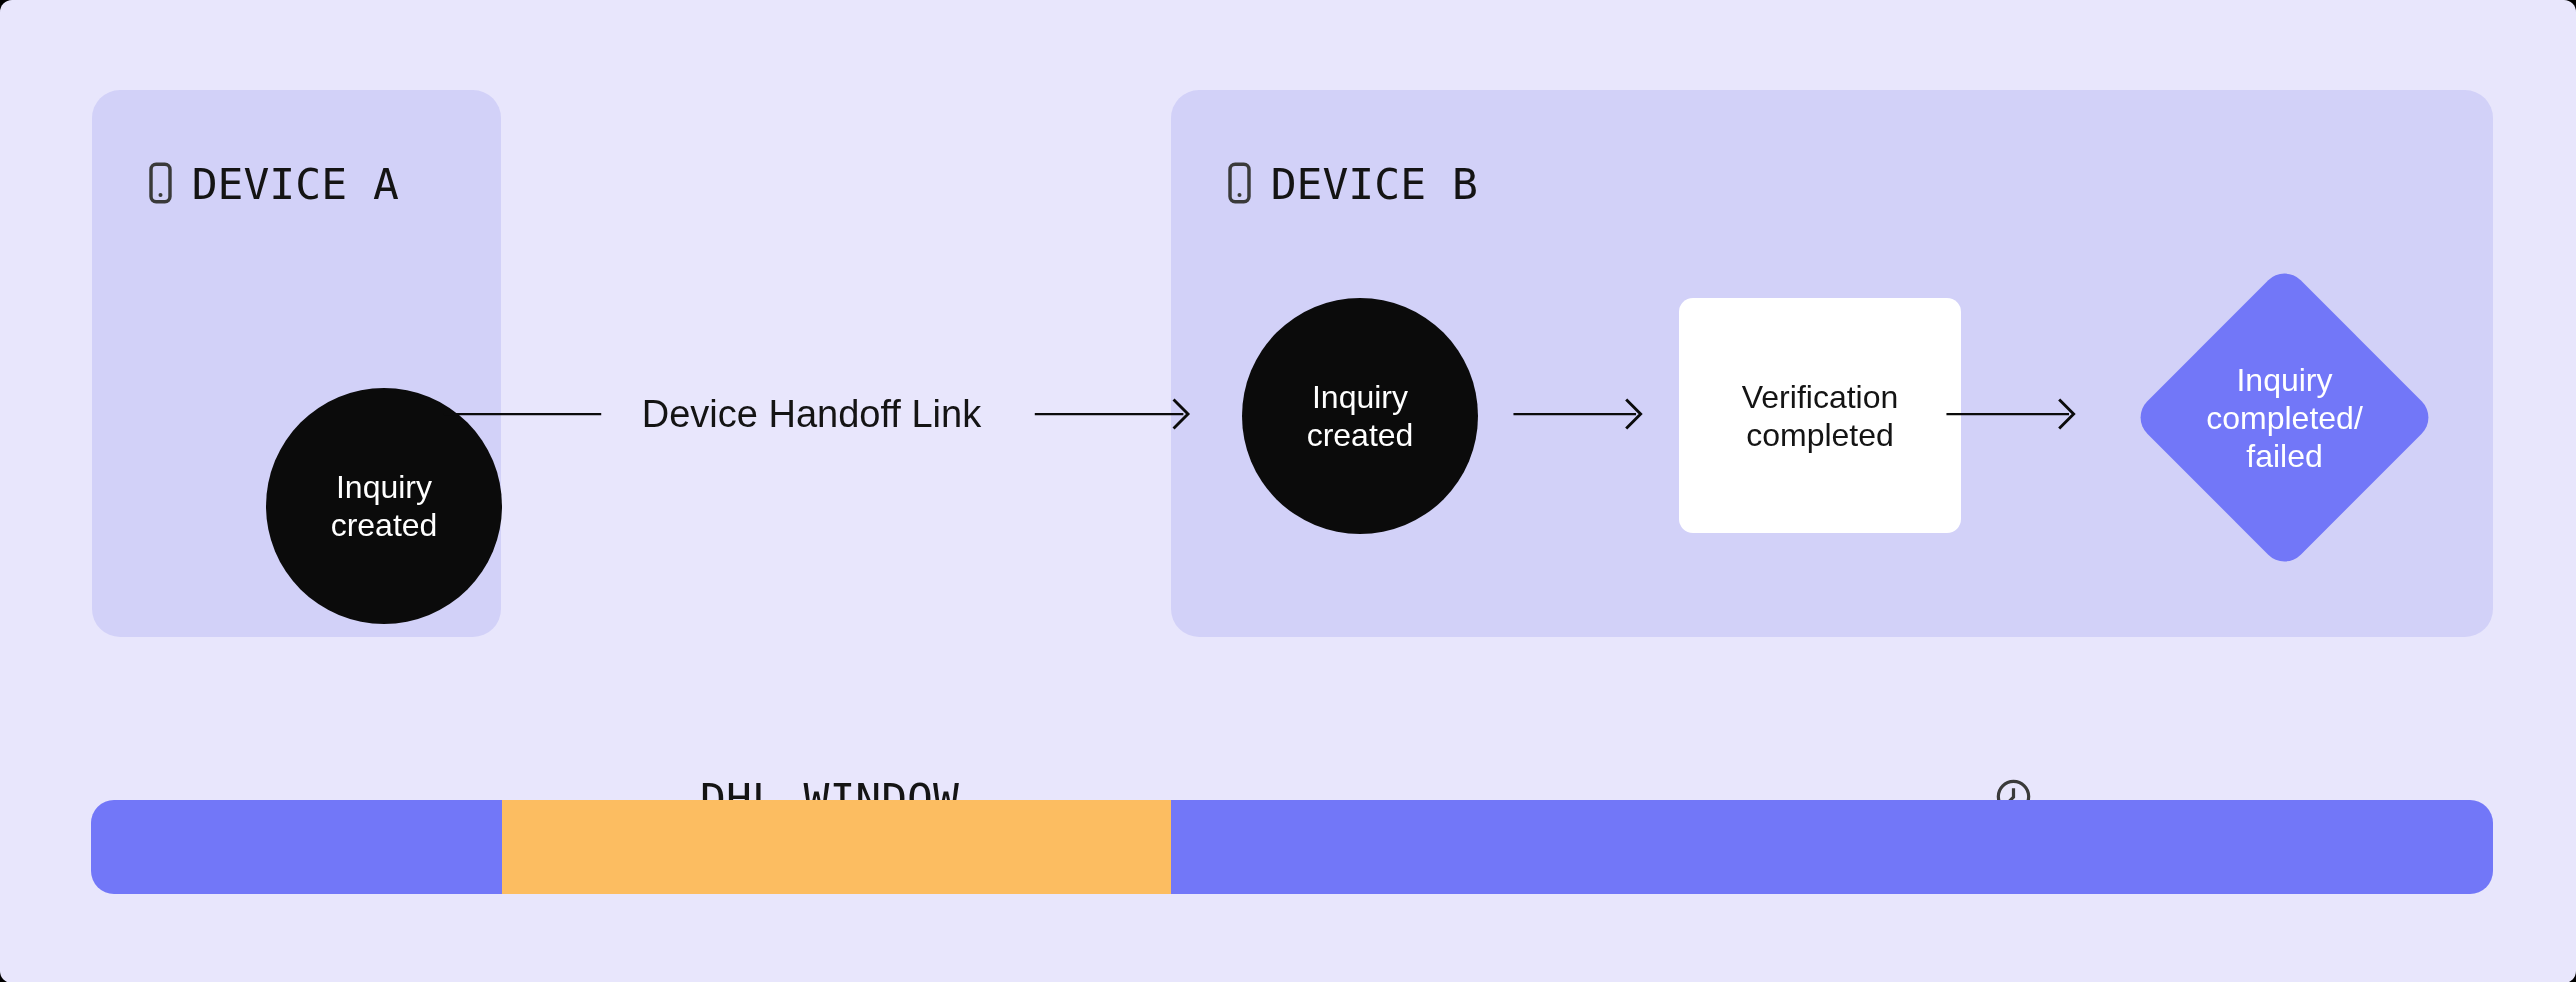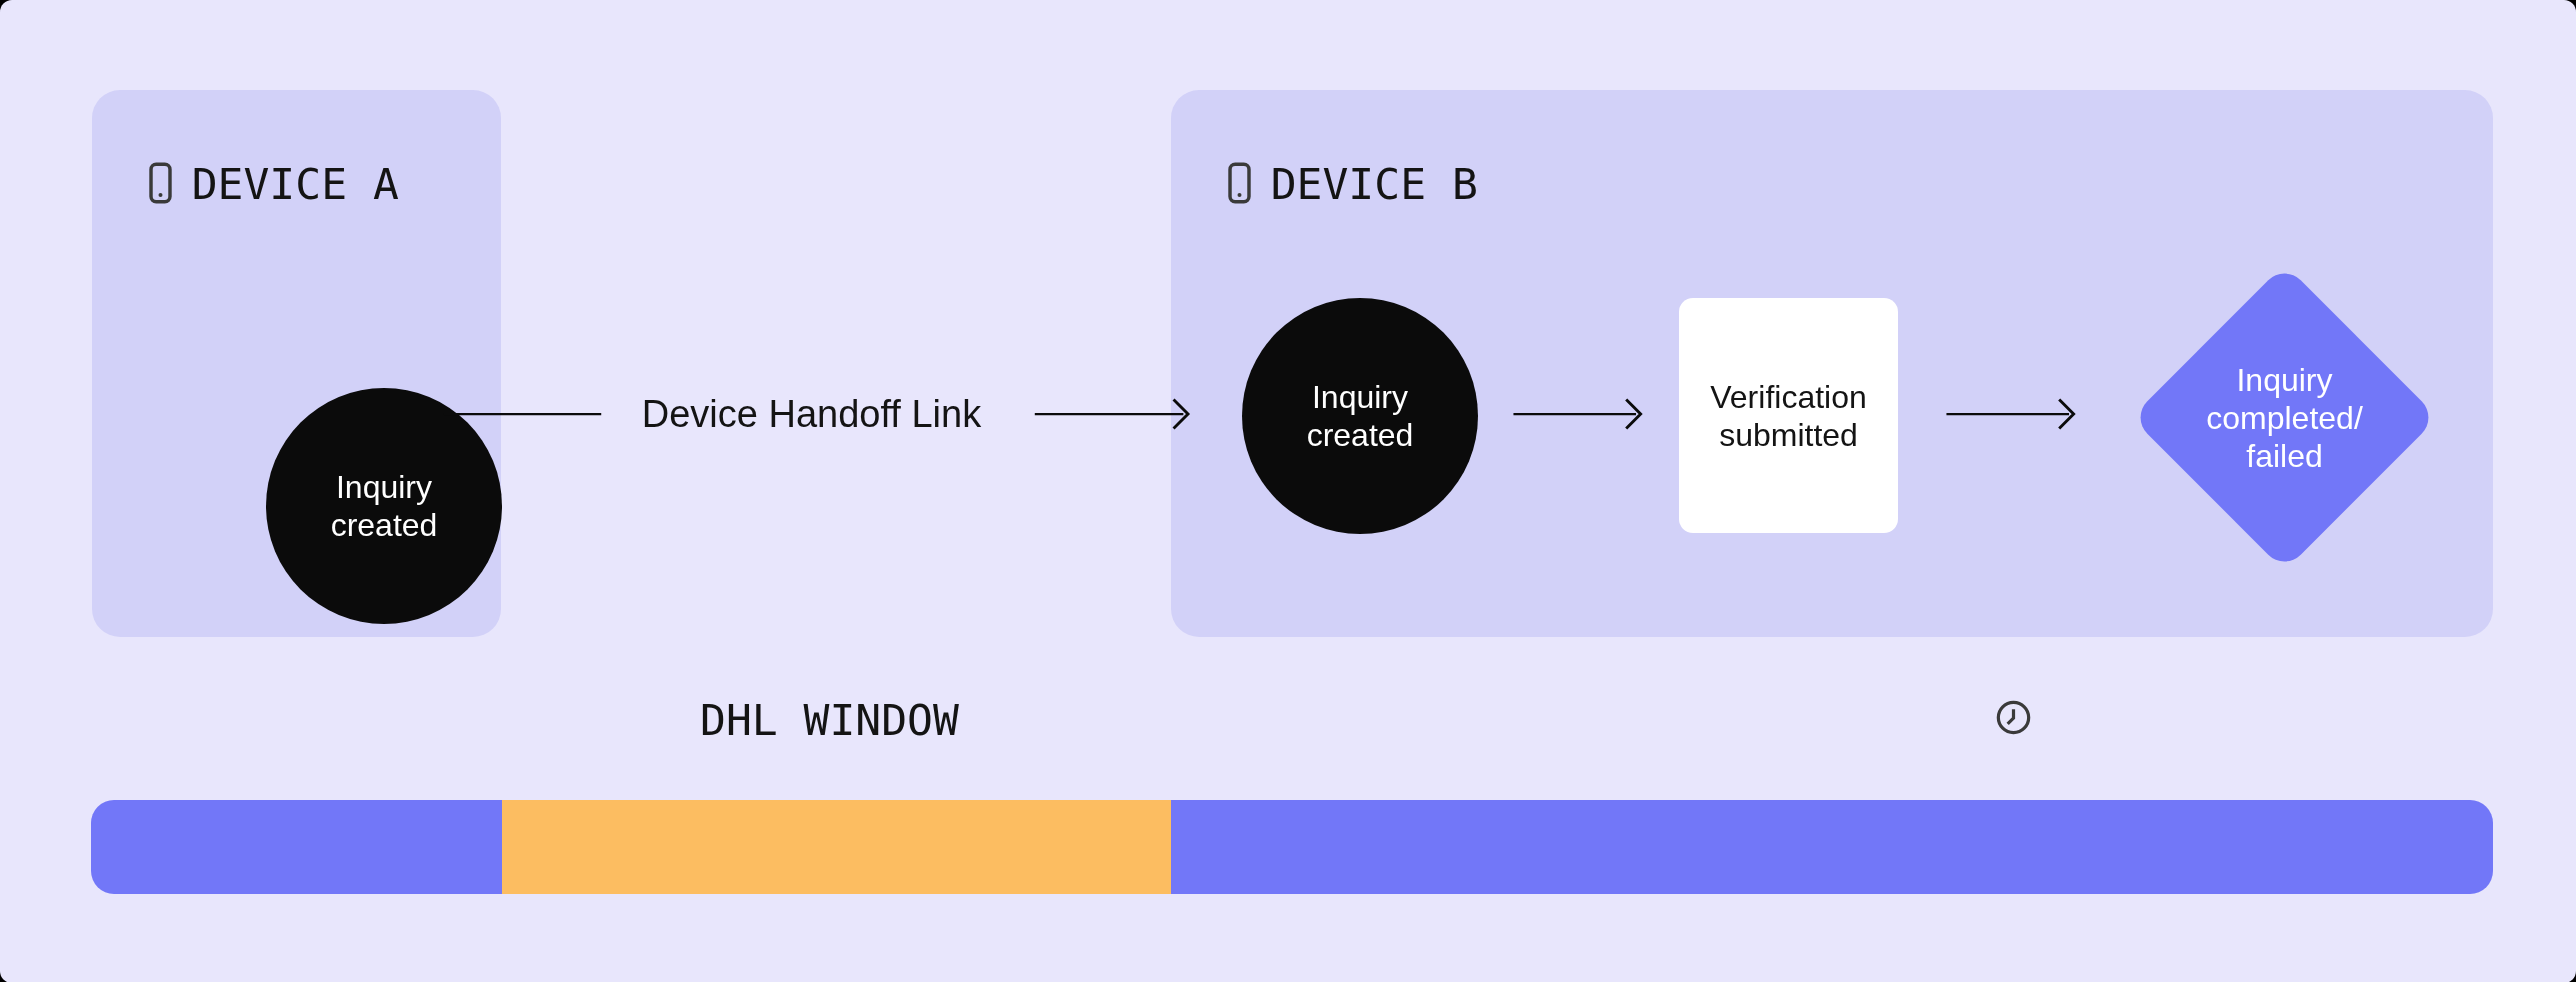--- a/index.html
+++ b/index.html
@@ -59,21 +59,21 @@
     color: var(--text_on_dark, #fff);
     font-size: 32px;
     line-height: 38px;
   }
   .circle-a { left: 174px; top: 298px; }
   .circle-b { left: 1242px; top: 298px; }
 
   .node-square {
     position: absolute;
     left: 1679px; top: 298px;
-    width: 219px; height: 235px;
+    width: 282px; height: 235px;
     background: var(--node_white, #fff);
     border-radius: 14px;
     display: flex;
     flex-direction: column;
     align-items: center;
     justify-content: center;
     text-align: center;
   }
   .node-square .line {
     color: var(--ink, #141414);
@@ -113,21 +113,21 @@
   }
 
   .arrows-overlay {
     position: absolute;
     left: 0; top: 0;
     pointer-events: none;
   }
 
   .window-label {
     position: absolute;
-    top: 690px;
+    top: 769px;
     height: 60px;
     display: flex;
     align-items: center;
     gap: 15px;
     font-family: "DejaVu Sans Mono", monospace;
     font-size: 43px;
     color: var(--ink, #141414);
     white-space: nowrap;
   }
   .dhl-window-label { left: 700px; }
@@ -179,21 +179,21 @@
     </div>
   </div>
 
   <div class="node-circle circle-b">
     <span class="line">Inquiry</span>
     <span class="line">created</span>
   </div>
 
   <div class="node-square">
     <span class="line">Verification</span>
-    <span class="line">submitted</span>
+    <span class="line">completed</span>
   </div>
 
   <div class="diamond">
     <div class="diamond-inner">
       <span class="line">Inquiry</span>
       <span class="line">completed/</span>
       <span class="line">failed</span>
     </div>
   </div>
 

